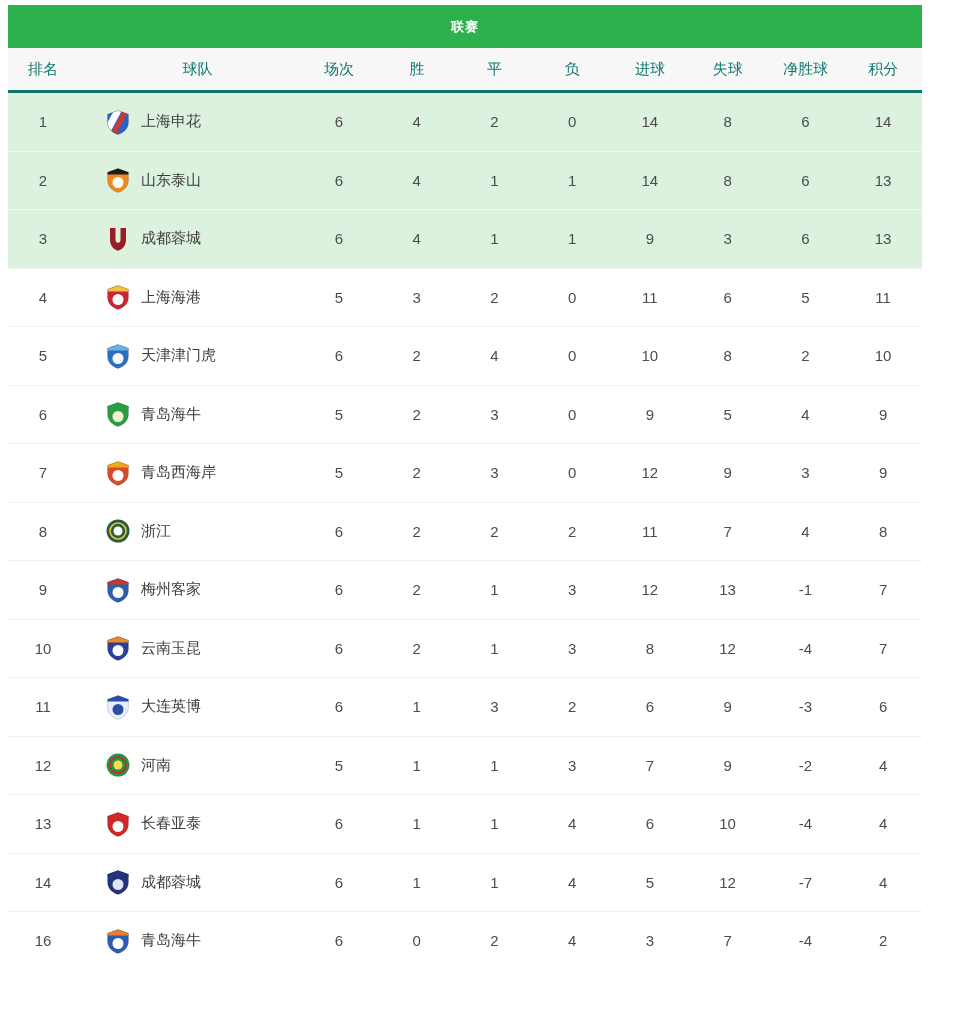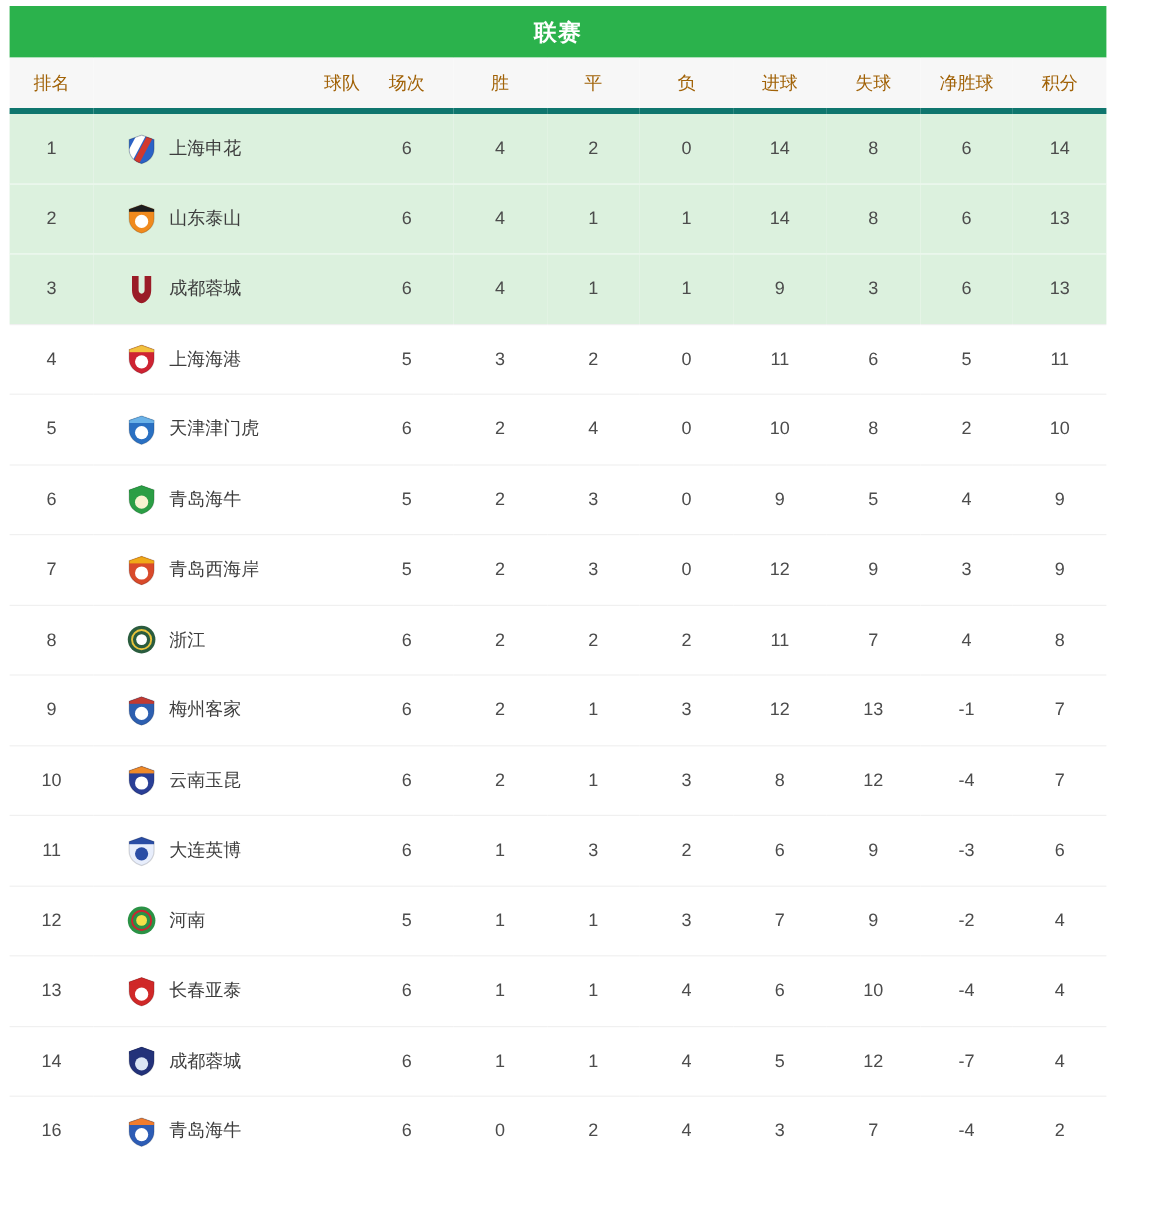--- a/index.html
+++ b/index.html
@@ -17,43 +17,43 @@
     width: 914px;
     margin: 5px 0 0 8px;
   }
   .title-bar {
     height: 43px;
     background: var(--accent, #2bb24c);
     color: #ffffff;
     display: flex;
     align-items: center;
     justify-content: center;
-    font-size: 19px;
+    font-size: 13px;
     font-weight: 700;
     letter-spacing: 1px;
   }
   table.league {
     width: 914px;
     border-collapse: collapse;
     table-layout: fixed;
   }
   col.c-rank { width: 70px; }
   col.c-team { width: 222px; }
   thead th {
     height: 42px;
     background: var(--header-bg, #f7f7f7);
     font-weight: 400;
     font-size: 15px;
-    color: #a16207;
+    color: #0f766e;
     text-align: center;
-    border-bottom: 5px solid #0f766e;
+    border-bottom: 3px solid #0f766e;
     padding: 0;
   }
   thead th.t-team {
-    text-align: right;
+    text-align: center;
     padding-left: 17px;
   }
   tbody td {
     height: 57.5px;
     font-size: 15px;
     color: #4c4c4c;
     text-align: center;
     padding: 0;
   }
   tbody tr + tr td {

